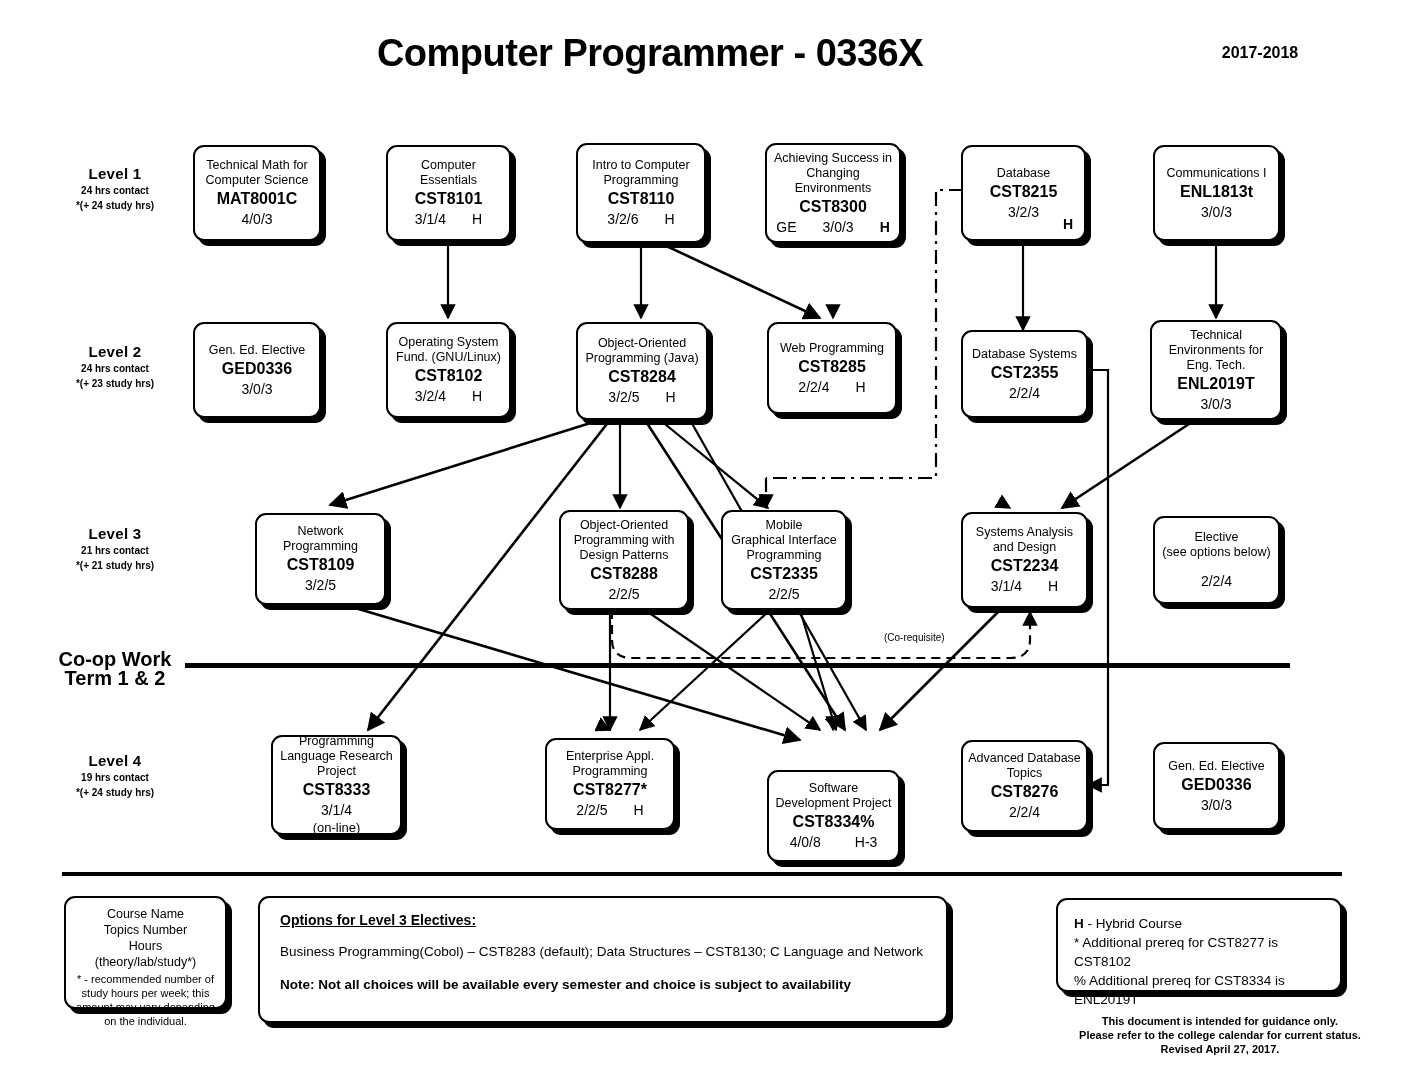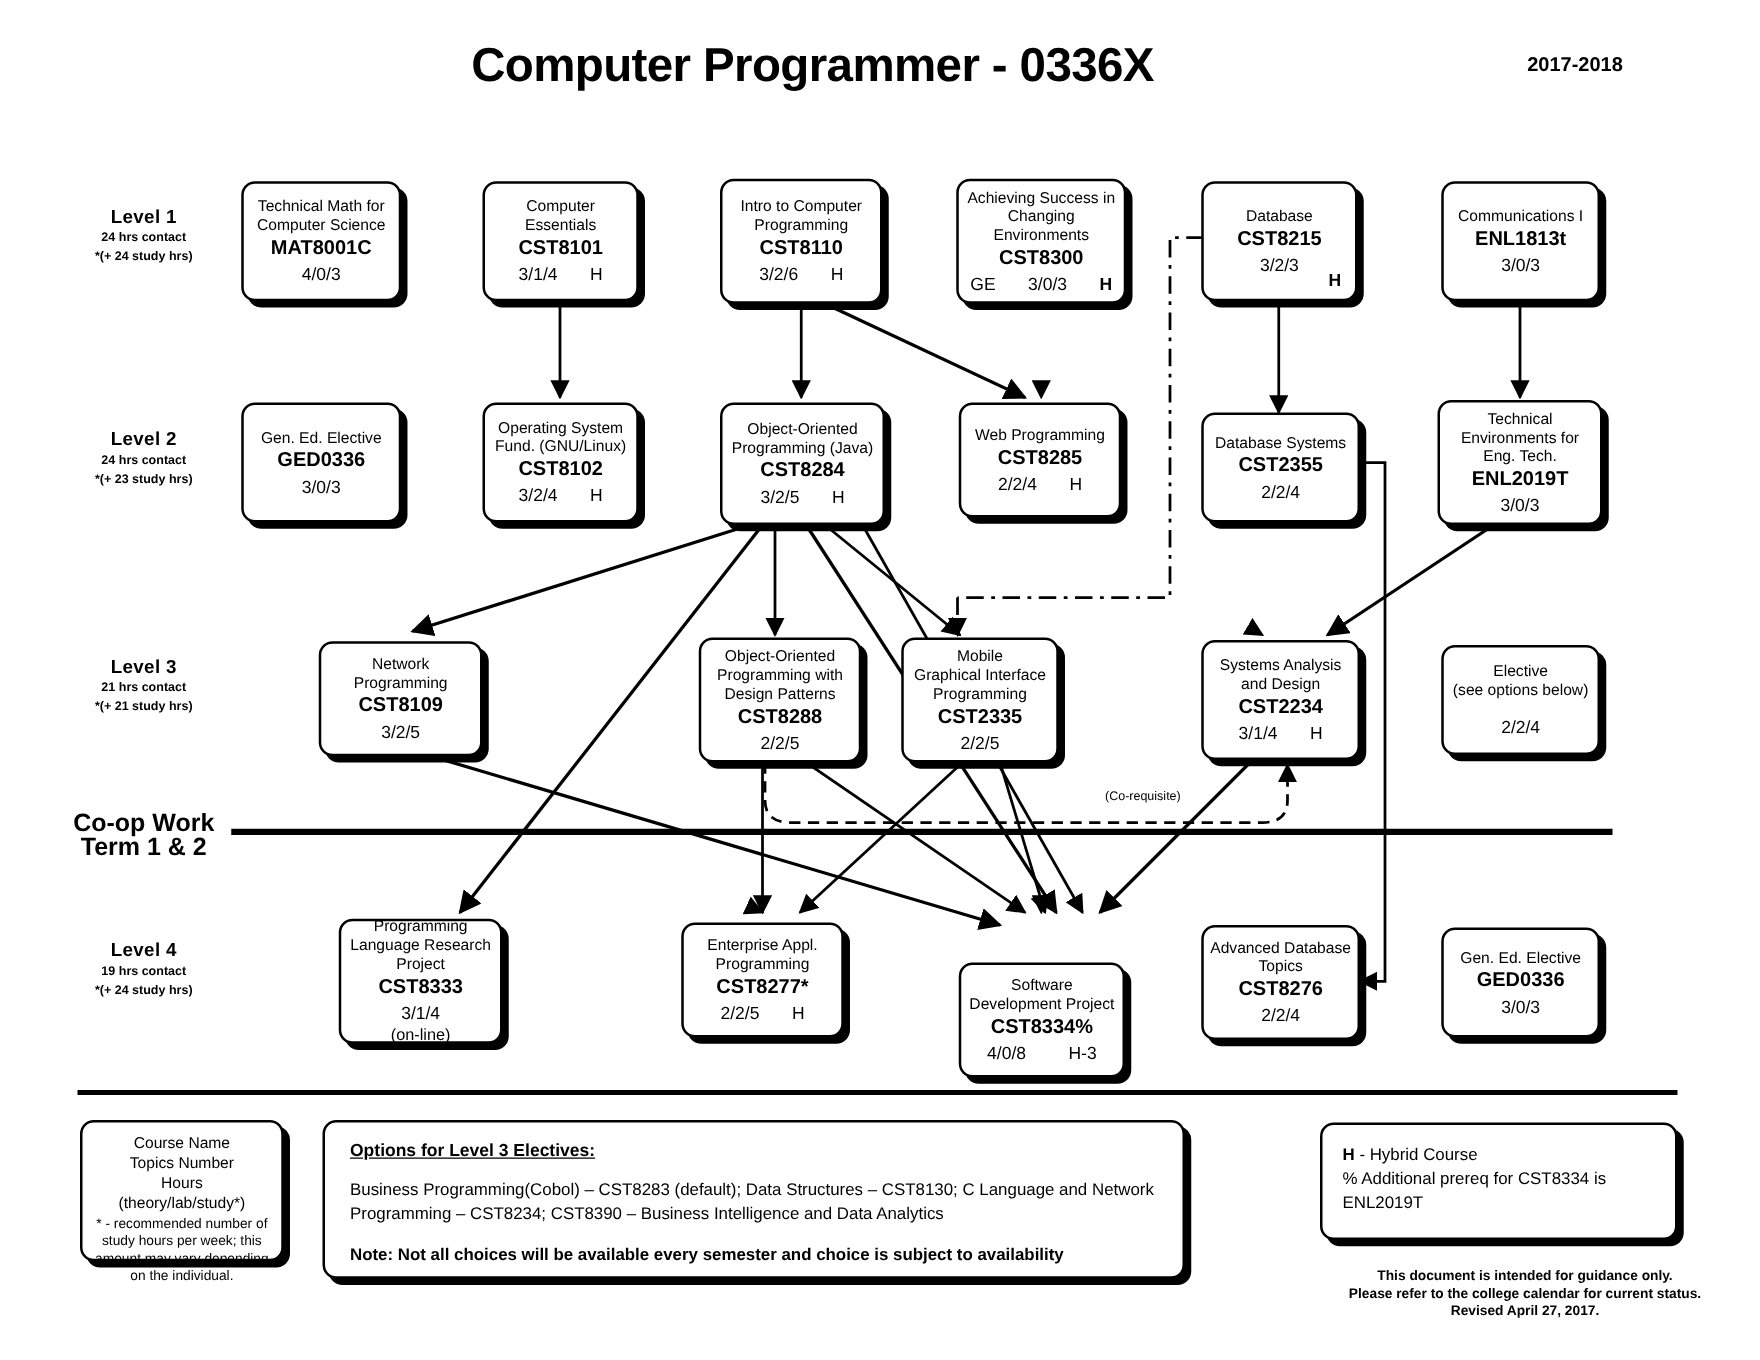--- a/index.html
+++ b/index.html
@@ -337,26 +337,26 @@
     <div class="l1">Course Name</div>
     <div class="l1">Topics Number</div>
     <div class="l1">Hours</div>
     <div class="l1">(theory/lab/study*)</div>
     <div class="l2">* - recommended number of study hours per week; this amount may vary depending on the individual.</div>
   </div>
 
   <div class="legbox legB" style="left:258px;top:896px;width:690px;height:127px;">
     <div class="hd">Options for Level 3 Electives:</div>
     <div class="bd">Business Programming(Cobol) – CST8283 (default);  Data Structures – CST8130;  C  Language and Network</div>
-    <div class="bd" style="margin-top:0;">Programming – CST8234; CST8390 – Business Intelligence and Data Analytics</div>
     <div class="nt">Note:  Not all choices will be available every semester and choice is subject to availability</div>
   </div>
 
   <div class="legbox legC" style="left:1056px;top:898px;width:286px;height:94px;">
     <div><b>H</b><span> -  Hybrid Course</span></div>
+    <div>*   Additional prereq for CST8277 is CST8102</div>
     <div>% Additional prereq for CST8334 is ENL2019T</div>
   </div>
 
   <div class="footer">
     <div>This document is intended for guidance only.</div>
     <div>Please refer to the college calendar for current status.</div>
     <div>Revised April 27, 2017.</div>
   </div>
 
 </div>

